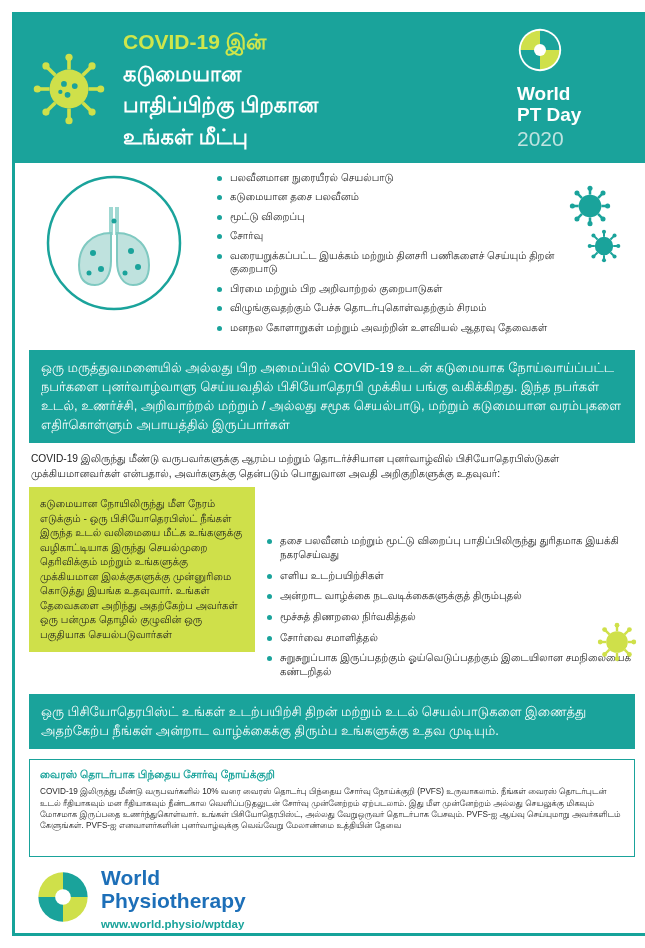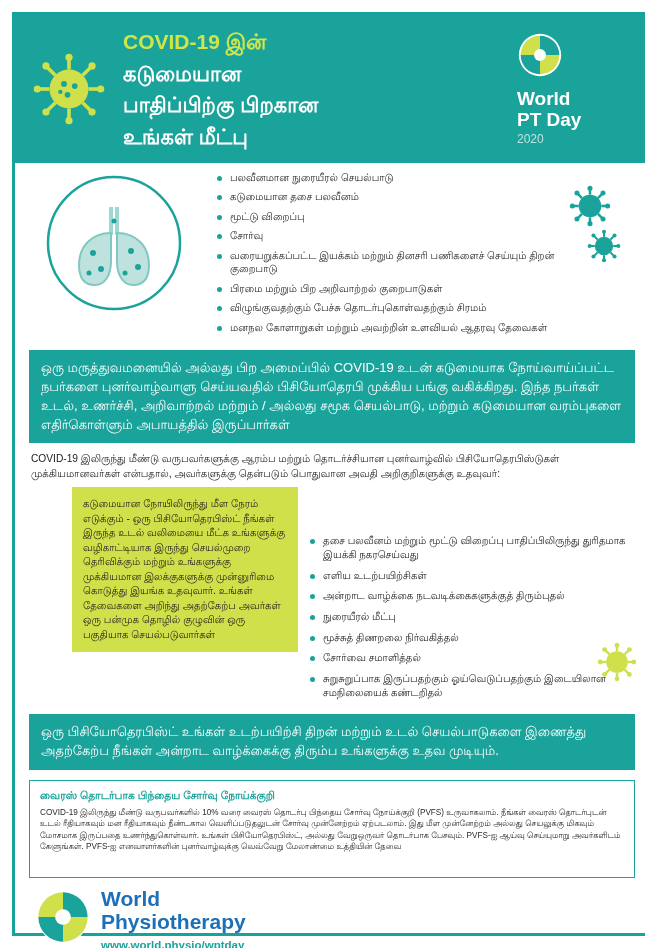--- a/index.html
+++ b/index.html
@@ -57,21 +57,21 @@
   .wptday .logo {
     width: 46px; height: 46px;
     margin-bottom: 6px;
   }
   .wptday .w-line {
     font-size: 19px;
     font-weight: bold;
     line-height: 1.12;
   }
   .wptday .year {
-    font-size: 12px;
+    font-size: 21px;
     color: #bfe3e0;
     margin-top: 2px;
   }
 
   
   .intro {
     padding: 10px 16px 4px 16px;
     font-size: 10.2px;
     line-height: 1.42;
     color: #1d1d1d;
@@ -146,21 +146,20 @@
     align-items: flex-start;
   }
   .green-box {
     width: 226px;
     flex: none;
     background: #cfe04a;
     padding: 10px 11px;
     font-size: 10.2px;
     line-height: 1.42;
     color: #1d1d1d;
-    margin-left: 43px;
   }
   .right-col {
     flex: 1;
     padding-left: 12px;
     position: relative;
     margin-top: 47px;
   }
   .right-col ul {
     margin: 0; padding: 0;
     list-style: none;
@@ -369,21 +368,20 @@
 
   <div class="para">COVID-19 இலிருந்து மீண்டு வருபவர்களுக்கு ஆரம்ப மற்றும் தொடர்ச்சியான புனர்வாழ்வில் பிசியோதெரபிஸ்டுகள் முக்கியமானவர்கள் என்பதால், அவர்களுக்கு தென்படும் பொதுவான அவதி அறிகுறிகளுக்கு உதவுவர்:</div>
 
   <div class="cols">
     <div class="green-box">கடுமையான நோயிலிருந்து மீள நேரம் எடுக்கும் - ஒரு பிசியோதெரபிஸ்ட் நீங்கள் இருந்த உடல் வலிமையை மீட்க உங்களுக்கு வழிகாட்டியாக இருந்து செயல்முறை தெரிவிக்கும் மற்றும் உங்களுக்கு முக்கியமான இலக்குகளுக்கு முன்னுரிமை கொடுத்து இயங்க உதவுவார். உங்கள் தேவைகளை அறிந்து அதற்கேற்ப அவர்கள் ஒரு பன்முக தொழில் குழுவின் ஒரு பகுதியாக செயல்படுவார்கள்</div>
     <div class="right-col">
       <ul>
         <li>தசை பலவீனம் மற்றும் மூட்டு விறைப்பு பாதிப்பிலிருந்து துரிதமாக இயக்கி நகரசெய்வது</li>
         <li>எளிய உடற்பயிற்சிகள்</li>
         <li>அன்றாட வாழ்க்கை நடவடிக்கைகளுக்குத் திரும்புதல்</li>
-        <li>நுரையீரல் மீட்பு</li>
         <li>மூச்சுத் திணறலை நிர்வகித்தல்</li>
         <li>சோர்வை சமாளித்தல்</li>
         <li>சுறுசுறுப்பாக இருப்பதற்கும் ஓய்வெடுப்பதற்கும் இடையிலான சமநிலையைக் கண்டறிதல்</li>
       </ul>
       <svg class="right-virus" width="40" height="40" viewBox="0 0 100 100">
         <g fill="#cfe04a">
           <circle cx="50" cy="50" r="27"></circle>
           <g stroke="#cfe04a" stroke-width="6">
             <line x1="50" y1="23" x2="50" y2="10"></line>
               <line x1="50" y1="77" x2="50" y2="90"></line>

